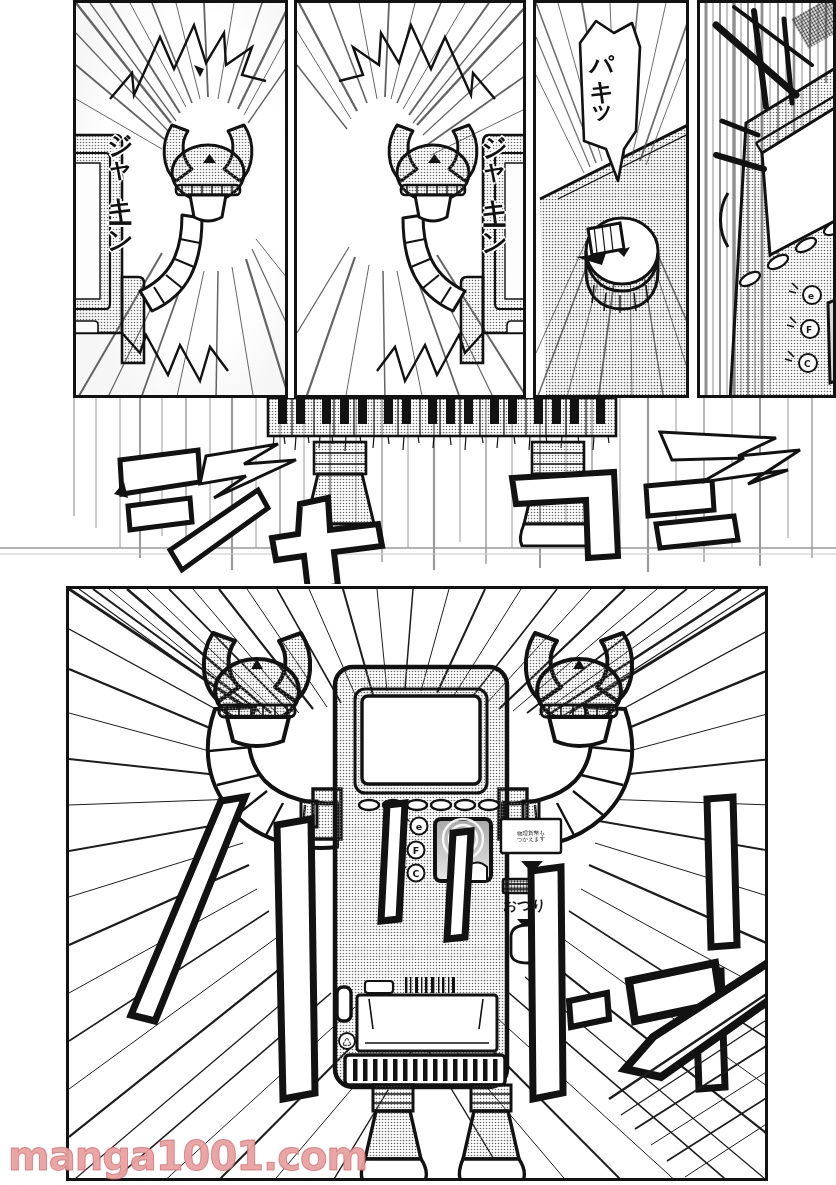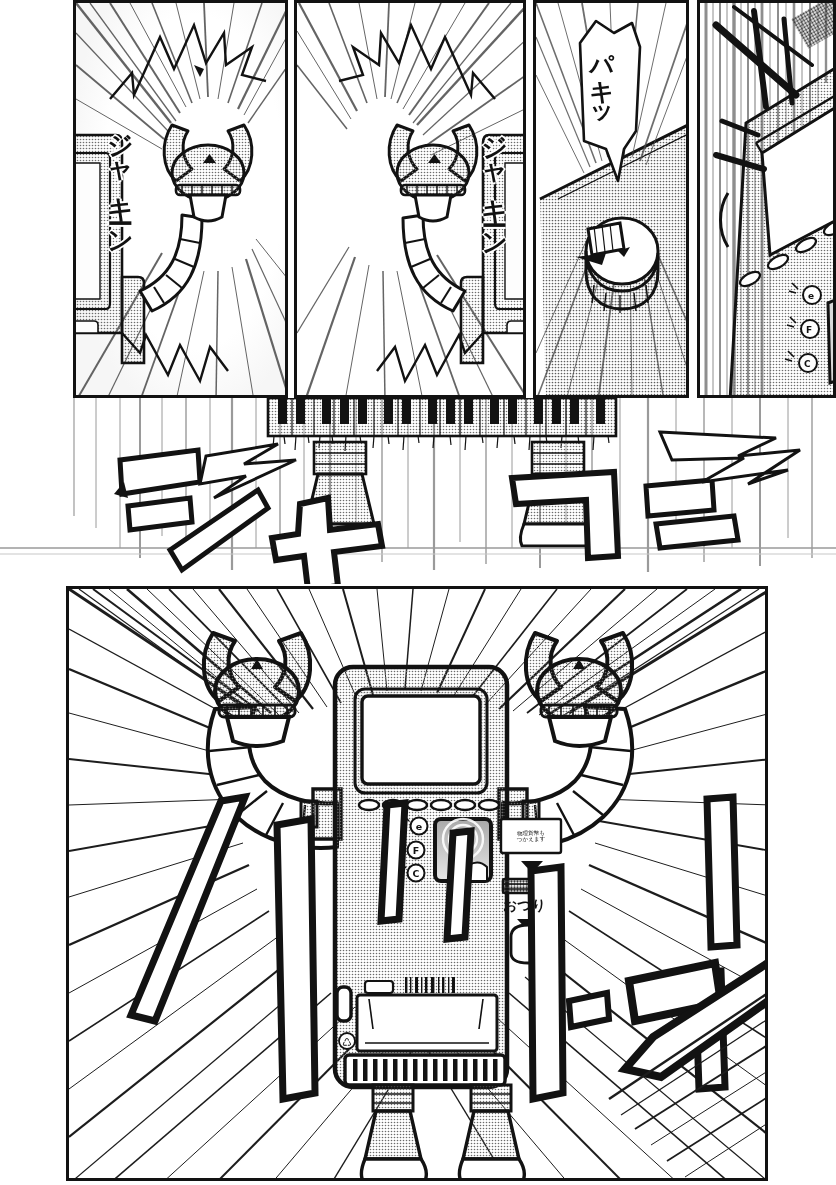--- a/index.html
+++ b/index.html
@@ -827,14 +827,15 @@
                 display:flex;flex-direction:column;align-items:center;justify-content:center;
                 transform:rotate(-2deg);">
       <div class="tiny" style="font-size:5.6px;">物理貨幣も</div>
       <div class="tiny" style="font-size:5.6px;">つかえます</div>
     </div>
 
     <div style="position:absolute;left:434px;top:308px;font-size:14px;font-weight:bold;color:#121212;
                 letter-spacing:0px;">おつり</div>
   </div>
 
+  <div class="wm">manga1001.com</div>
 
 </div>
 
 </body></html>

